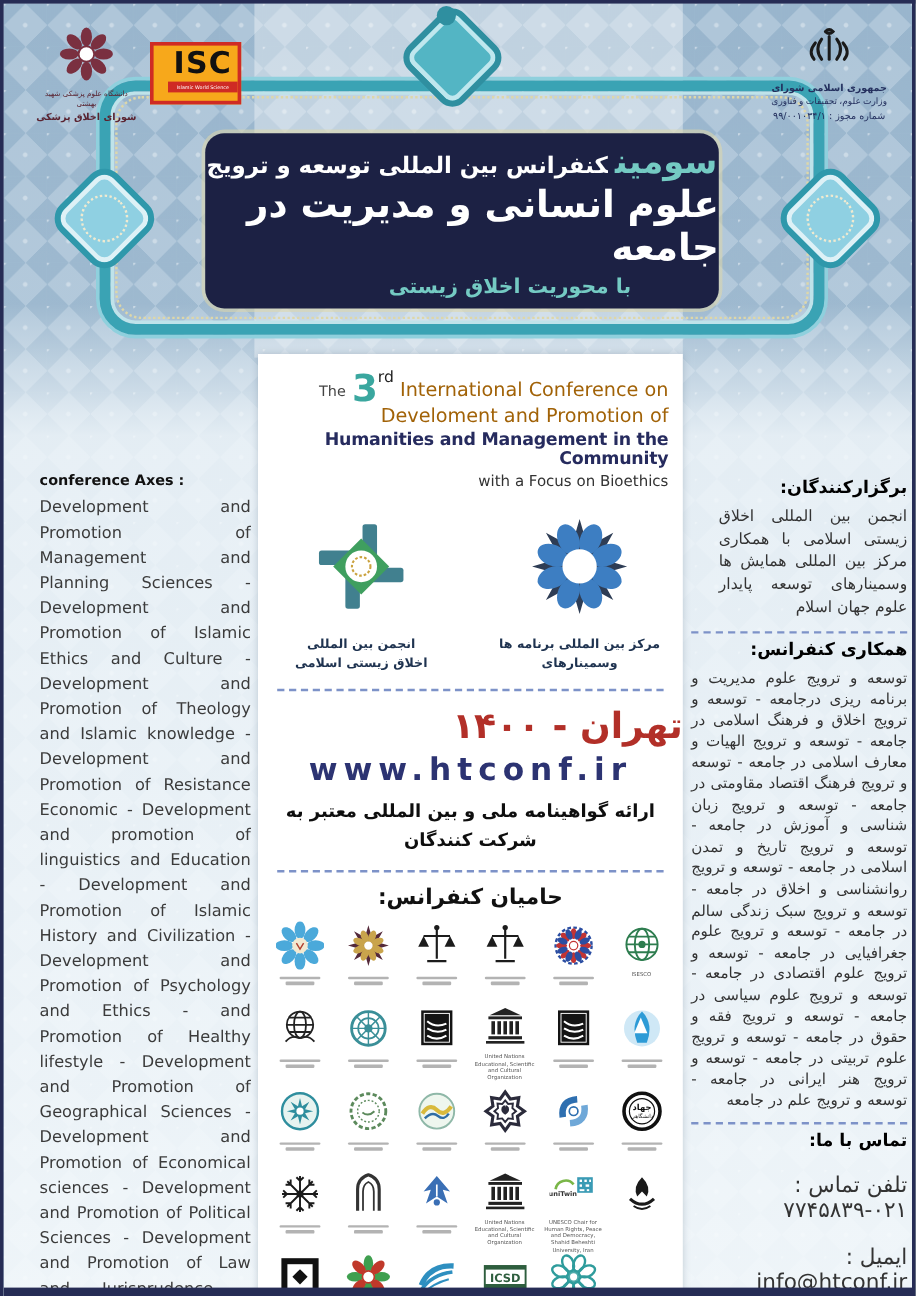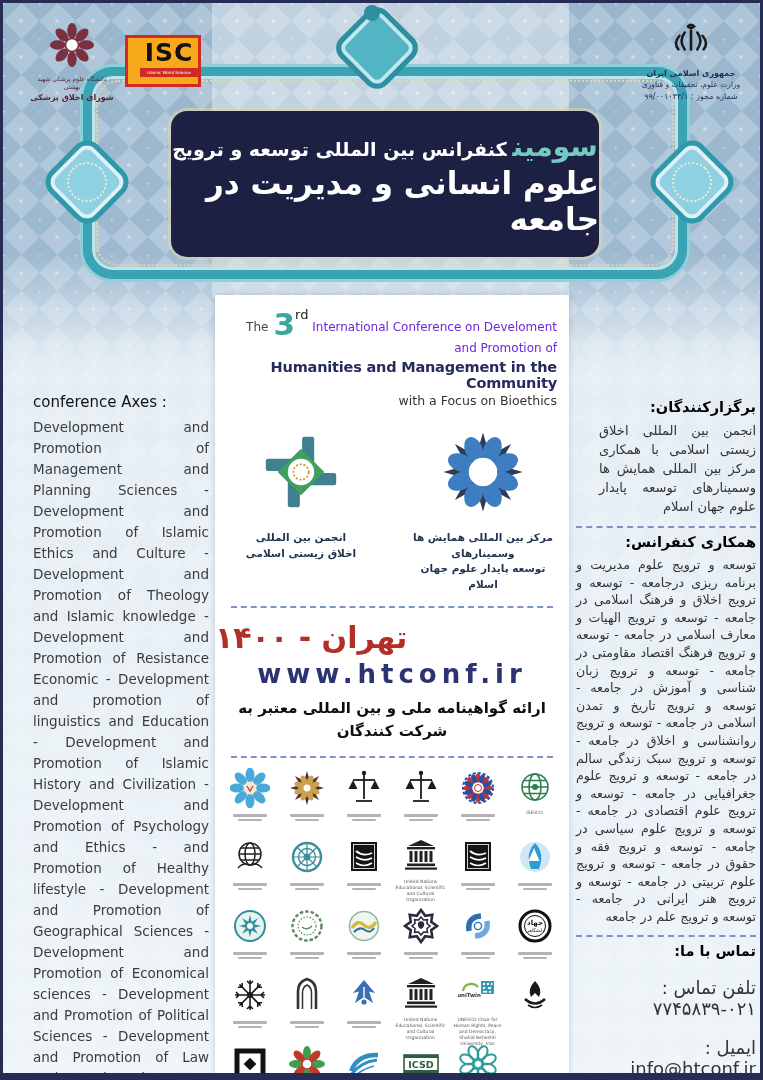--- a/index.html
+++ b/index.html
@@ -39,54 +39,54 @@
 
   
   .uni-logo{position:absolute;left:26px;top:16px;width:86px;text-align:center;color:#5a2330;}
   .uni-cap1{font-size:6px;line-height:1.3;}
   .uni-cap2{font-size:8px;font-weight:bold;margin-top:2px;}
   .isc{position:absolute;left:122px;top:32px;width:76px;height:52px;background:#f7a81b;border:3px solid #cf2b24;box-sizing:border-box;text-align:center;padding-left:12px;}
   .isc-label{font-size:25px;font-weight:bold;color:#111;line-height:30px;letter-spacing:1px;}
   .isc-sub{background:#cf2b24;color:#fff;font-size:4px;line-height:9px;height:9px;overflow:hidden;}
   .gov{position:absolute;right:10px;top:16px;width:118px;text-align:center;color:#24305e;}
   .gov-l1{font-size:8px;font-weight:bold;margin-top:2px;}
-  .gov-l2{font-size:7.5px;margin-top:2px;}
+  .gov-l2{font-size:7.5px;margin-top:2px;font-family:Liberation Serif, serif;}
   .gov-lic{font-size:8px;margin-top:3px;direction:rtl;}
 
   
   .panel{position:absolute;left:212px;top:292px;width:354px;height:783px;background:#fff;box-shadow:0 0 6px rgba(60,80,110,.25);box-sizing:border-box;}
   .etitle{margin:12px 12px 0;text-align:right;}
   .t-the{font-size:12px;color:#444;}
   .t-3{font-size:31px;font-weight:bold;color:#3aa79f;line-height:.8;vertical-align:-4px;}
   .t-rd{font-size:13px;font-weight:normal;color:#222;vertical-align:12px;}
-  .t-r1{font-size:12px;color:#6d28d9;}
+  .t-r1{font-size:16px;color:#a16207;}
   .t-r2{display:block;font-size:14.5px;font-weight:bold;color:#262b5e;letter-spacing:-.2px;margin-top:3px;}
   .t-r3{display:block;font-size:12.5px;color:#333;margin-top:2px;}
   .orgs{display:flex;justify-content:center;gap:30px;margin-top:20px;}
   .org{width:152px;text-align:center;}
   .org svg{width:88px;height:88px;}
   .org-cap{direction:rtl;font-size:10.5px;font-weight:bold;color:#1f3350;line-height:1.5;margin-top:10px;}
   .dash{border:none;border-top:2px dashed #7d92c8;margin:13px 16px 0;}
-  .venue{direction:rtl;text-align:left;font-size:30px;font-weight:bold;color:#b22f28;margin-top:12px;}
+  .venue{direction:rtl;text-align:right;font-size:30px;font-weight:bold;color:#b22f28;margin-top:12px;}
   .site{text-align:center;font-size:26px;font-weight:bold;color:#2c3372;letter-spacing:5px;margin-top:4px;}
   .cert{direction:rtl;text-align:center;font-size:15px;font-weight:bold;color:#0e0e0e;line-height:1.55;margin-top:8px;}
   .suptitle{direction:rtl;text-align:center;font-size:18px;font-weight:bold;color:#111;margin-top:10px;}
   .grid{display:grid;grid-template-columns:repeat(6,1fr);margin:8px 6px 0;}
   .cell{height:69px;display:flex;flex-direction:column;align-items:center;justify-content:flex-start;padding-top:2px;box-sizing:border-box;}
   .cell svg.lg{width:40px;height:40px;flex:none;}
   .cap-en{font-size:4.5px;line-height:1.3;color:#555;text-align:center;margin-top:2px;width:52px;}
   .cap-bars{width:40px;margin-top:4px;}
   .cap-bars i{display:block;height:2.5px;background:#9a9a9a;border-radius:1px;margin:2px auto 0;opacity:.75;}
   .tb{border-left:1.5px dotted #777;border-right:1.5px dotted #777;padding:3px 3px;margin-top:4px;}
   .tb-fa{direction:rtl;font-size:6.5px;font-weight:bold;color:#333;line-height:1.4;text-align:center;}
   .tb-en{font-size:4.5px;color:#444;text-align:center;margin-top:2px;line-height:1.3;}
 
   
   .leftcol{position:absolute;left:30px;top:390px;width:176px;color:#3b3b3b;}
-  .lc-title{font-size:15px;font-weight:normal;color:#111;}
+  .lc-title{font-size:12px;font-weight:bold;color:#111;}
   .lc-body{font-size:13.5px;line-height:21px;text-align:justify;margin-top:6px;}
   .rightcol{position:absolute;left:573px;top:392px;width:180px;direction:rtl;color:#333;}
   .rc-title{font-size:14.5px;font-weight:bold;color:#000;margin-top:4px;}
   .rc-body{font-size:13px;line-height:19px;text-align:justify;margin-top:6px;margin-left:23px;}
   .rc-body2{font-size:12.6px;line-height:17.6px;text-align:justify;margin-top:6px;}
   .rc-dash{border:none;border-top:2px dashed #7d92c8;margin:10px 0 6px;}
   .rc-line{font-size:18px;margin-top:18px;}
 </style>
 </head>
 <body>
@@ -99,20 +99,21 @@
   <div class="medallion-top"></div>
   <div class="medallion-top-dot"></div>
   <div class="medallion-side med-left"></div>
   <div class="medallion-side med-right"></div>
 
   <div class="banner">
     <div class="b-line1">
       <span class="accent">سومین</span><span>کنفرانس بین المللی توسعه و ترویج</span>
     </div>
     <div class="b-line2">علوم انسانی و مدیریت در جامعه</div>
+    <div class="b-line3">با محوریت اخلاق زیستی</div>
   </div>
 
   <div class="uni-logo">
     <svg width="52" height="52" viewBox="0 0 40 40">
       <g id="uflower">
           <ellipse cx="20" cy="9" rx="3.6" ry="6" fill="#7a3040" transform="rotate(0 20 20)"></ellipse>
           <ellipse cx="20" cy="9" rx="3.6" ry="6" fill="#7a3040" transform="rotate(45 20 20)"></ellipse>
           <ellipse cx="20" cy="9" rx="3.6" ry="6" fill="#7a3040" transform="rotate(90 20 20)"></ellipse>
           <ellipse cx="20" cy="9" rx="3.6" ry="6" fill="#7a3040" transform="rotate(135 20 20)"></ellipse>
           <ellipse cx="20" cy="9" rx="3.6" ry="6" fill="#7a3040" transform="rotate(180 20 20)"></ellipse>
@@ -135,21 +136,21 @@
     <svg width="42" height="44" viewBox="0 0 40 40">
       <g fill="none" stroke="#1a1a1a" stroke-width="2.4" stroke-linecap="round">
         <path d="M20 10 V28"></path>
         <path d="M17 6 q3 -3 6 0 q-3 3 -6 0"></path>
         <path d="M14 12 q-6 8 0 16"></path>
         <path d="M26 12 q6 8 0 16"></path>
         <path d="M9 15 q-6 7 -1 13"></path>
         <path d="M31 15 q6 7 1 13"></path>
       </g>
     </svg>
-    <div class="gov-l1">جمهوری اسلامی ایران</div>
+    <div class="gov-l1">جمهوری اسلامی شورای</div>
     <div class="gov-l2">وزارت علوم، تحقیقات و فناوری</div>
     <div class="gov-lic">شماره مجوز : ۹۹/۰۰۱۰۳۴/۱</div>
   </div>
 
   <div class="panel">
     <div class="etitle">
       <span class="t-the">The</span>
       <span class="t-3">3</span><span class="t-rd">rd</span><span class="t-r1"> International Conference on Develoment and Promotion of</span>
       <span class="t-r2">Humanities and Management in the Community</span>
       <span class="t-r3">with a Focus on Bioethics</span>
@@ -184,34 +185,34 @@
               <ellipse cx="40" cy="18" rx="8" ry="12" fill="#3d7ec2" transform="rotate(112.5 40 40)"></ellipse>
               <ellipse cx="40" cy="18" rx="8" ry="12" fill="#3d7ec2" transform="rotate(157.5 40 40)"></ellipse>
               <ellipse cx="40" cy="18" rx="8" ry="12" fill="#3d7ec2" transform="rotate(202.5 40 40)"></ellipse>
               <ellipse cx="40" cy="18" rx="8" ry="12" fill="#3d7ec2" transform="rotate(247.5 40 40)"></ellipse>
               <ellipse cx="40" cy="18" rx="8" ry="12" fill="#3d7ec2" transform="rotate(292.5 40 40)"></ellipse>
               <ellipse cx="40" cy="18" rx="8" ry="12" fill="#3d7ec2" transform="rotate(337.5 40 40)"></ellipse>
             </g>
           <circle cx="40" cy="40" r="13" fill="#fff"></circle>
         </svg>
         <div class="org-cap">
-          <div>مرکز بین المللی همایش ها وسمینارهای</div>
-          <div>توسعه پایدار علوم جهان اسلام</div>
+          <div>مرکز بین المللی برنامه ها وسمینارهای</div>
         </div>
       </div>
     </div>
 
     <hr class="dash">
     <div class="venue">تهران - ۱۴۰۰</div>
     <div class="site">www.htconf.ir</div>
     <div class="cert">
       <div>ارائه گواهینامه ملی و بین المللی معتبر به</div>
       <div>شرکت کنندگان</div>
     </div>
     <hr class="dash">
+    <div class="suptitle">حامیان کنفرانس:</div>
     <div class="grid" id="supGrid">
         <div class="cell">
           <svg class="lg" viewBox="0 0 40 40">
             <ellipse cx="20" cy="7" rx="4.5" ry="7.5" fill="#4ba9da" transform="rotate(0 20 20)"></ellipse>
             <ellipse cx="20" cy="7" rx="4.5" ry="7.5" fill="#4ba9da" transform="rotate(45 20 20)"></ellipse>
             <ellipse cx="20" cy="7" rx="4.5" ry="7.5" fill="#4ba9da" transform="rotate(90 20 20)"></ellipse>
             <ellipse cx="20" cy="7" rx="4.5" ry="7.5" fill="#4ba9da" transform="rotate(135 20 20)"></ellipse>
             <ellipse cx="20" cy="7" rx="4.5" ry="7.5" fill="#4ba9da" transform="rotate(180 20 20)"></ellipse>
             <ellipse cx="20" cy="7" rx="4.5" ry="7.5" fill="#4ba9da" transform="rotate(225 20 20)"></ellipse>
             <ellipse cx="20" cy="7" rx="4.5" ry="7.5" fill="#4ba9da" transform="rotate(270 20 20)"></ellipse>

